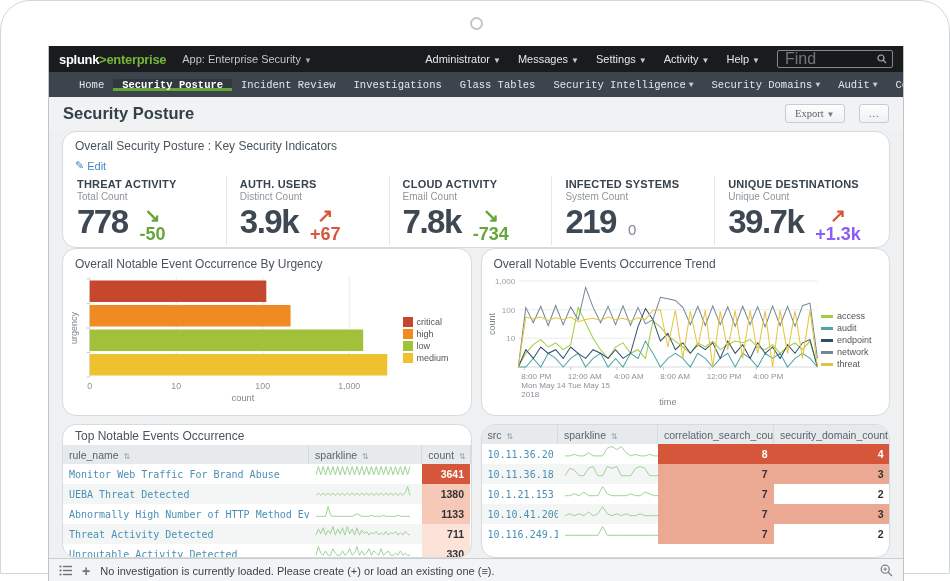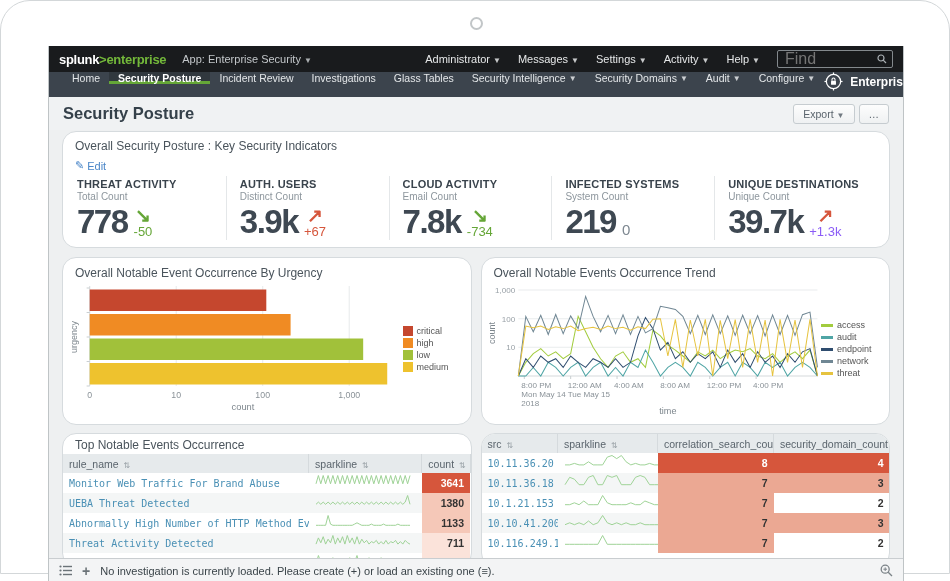--- a/index.html
+++ b/index.html
@@ -18,52 +18,52 @@
   .app-menu{color:#c3c7ca;font-size:11px;white-space:nowrap;}
   .caret{font-size:8px;margin-left:3px;opacity:.85;}
   .top-right{margin-left:auto;display:flex;gap:17px;align-items:center;}
   .top-menu{color:#e6e8e9;font-size:11px;white-space:nowrap;cursor:pointer;}
   .find{display:flex;align-items:center;background:#17191b;border:1px solid #83898d;border-radius:2px;
     height:16px;width:104px;padding:0 5px;}
   .find input{flex:1;background:transparent;border:none;outline:none;color:#aab0b4;font-size:16px;width:70px;
     font-family:"Liberation Sans",sans-serif;}
 
   
-  .navbar{height:25px;background:#3c444d;display:flex;align-items:flex-start;padding:0 14px;}
+  .navbar{height:25px;background:#3c444d;display:flex;align-items:center;padding:0 21px;font-family:Liberation Mono, monospace;}
   .nav-item{display:flex;align-items:center;padding:0 9px;color:#e4e7e9;font-size:10.5px;cursor:pointer;white-space:nowrap;}
   .nav-item.active{background:#31383e;box-shadow:inset 0 -3px 0 #65a637;color:#fff;font-weight:bold;}
   .nav-brand{margin-left:auto;display:flex;align-items:center;gap:7px;color:#fff;font-size:12px;font-weight:bold;padding-right:8px;white-space:nowrap;}
 
   
   .titlebar{height:33px;background:#f0f2f3;display:flex;align-items:center;padding:0 14px;}
   .page-title{font-size:16.5px;font-weight:bold;color:#35414a;}
-  .tb-buttons{margin-left:auto;display:flex;gap:4px;}
+  .tb-buttons{margin-left:auto;display:flex;gap:14px;font-family:Liberation Serif, serif;}
   .btn{border:1px solid #c6ccd0;background:linear-gradient(#fdfdfd,#eff1f2);border-radius:3px;
     font-size:10.5px;color:#5a646c;padding:3px 9px;cursor:pointer;white-space:nowrap;}
 
   
   .content{position:absolute;top:84px;left:0;right:0;bottom:0;padding:1px 13px;box-sizing:border-box;overflow:hidden;}
   .panel{background:#fff;border:1px solid #d6dbde;border-radius:14px;box-sizing:border-box;}
   .panel-title{font-size:12px;color:#4a545c;}
 
   .kpi-panel{height:117px;padding:7px 12px;}
   .edit-link{color:#4a86c8;font-size:11px;margin-top:6px;display:inline-flex;align-items:center;gap:3px;cursor:pointer;}
   .kpi-row{display:flex;margin-top:3px;}
   .kpi{flex:1;padding:2px 0 2px 13px;border-left:1px solid #e4e7e9;min-width:0;}
   .kpi:first-child{border-left:none;padding-left:2px;}
   .kpi-title{font-size:11px;font-weight:bold;color:#39434c;letter-spacing:.2px;white-space:nowrap;}
   .kpi-sub{font-size:10px;color:#8d969d;margin-top:1px;}
-  .kpi-value-row{display:flex;align-items:flex-start;gap:6px;margin-top:4px;}
+  .kpi-value-row{display:flex;align-items:flex-start;gap:12px;margin-top:4px;}
   .kpi-value{font-size:33px;font-weight:bold;color:#3e4852;line-height:.95;letter-spacing:-1.5px;}
   .kpi-trend{display:flex;flex-direction:column;align-items:center;line-height:1;}
   .kpi-trend.no-arrow{margin-top:16px;}
   .kpi-arrow{font-size:19px;font-weight:bold;}
-  .kpi-delta{font-size:13px;font-weight:normal;}
-
-  .charts-row{display:flex;gap:9px;margin-top:9px;}
+  .kpi-delta{font-size:18px;font-weight:bold;}
+
+  .charts-row{display:flex;gap:9px;}
   .chart-panel{flex:1;height:168px;position:relative;min-width:0;}
   .chart-panel .panel-title{padding:8px 12px 0;}
   .chart-body{display:flex;height:134px;padding:2px 4px 2px 6px;}
   .chart-svg{flex:1;height:100%;}
   .legend{width:64px;display:flex;flex-direction:column;justify-content:center;gap:2px;font-size:9px;color:#555;}
   .legend-item{display:flex;align-items:center;gap:4px;white-space:nowrap;}
   .swatch{width:10px;height:10px;flex:none;}
   .line-swatch{width:12px;height:3px;flex:none;}
 
   .tables-row{display:flex;gap:9px;margin-top:8px;}

